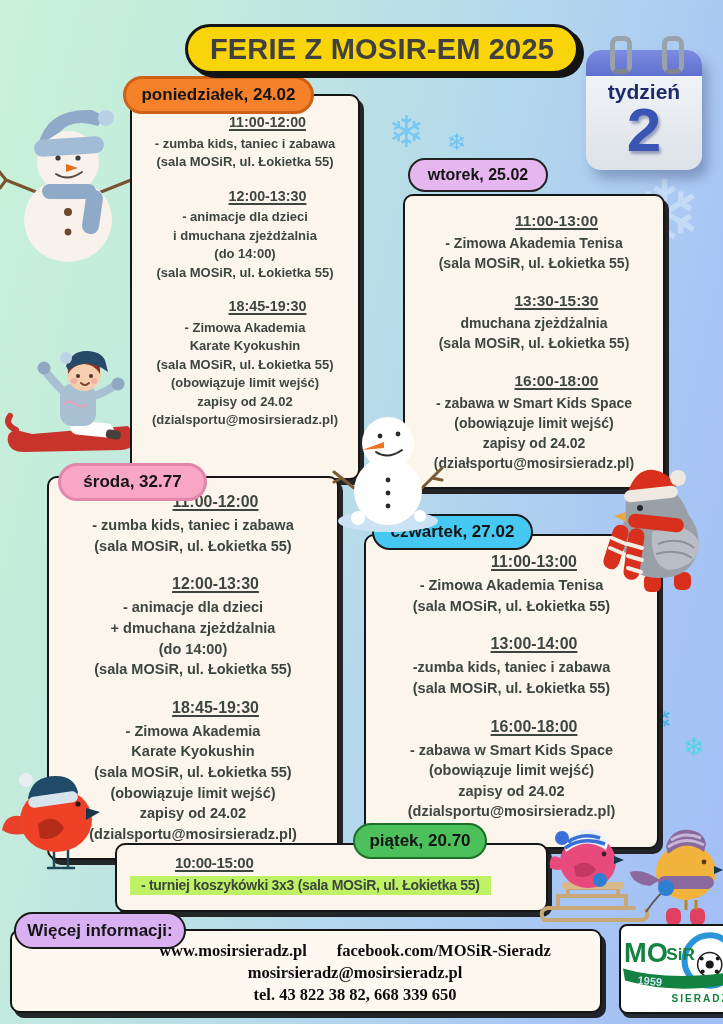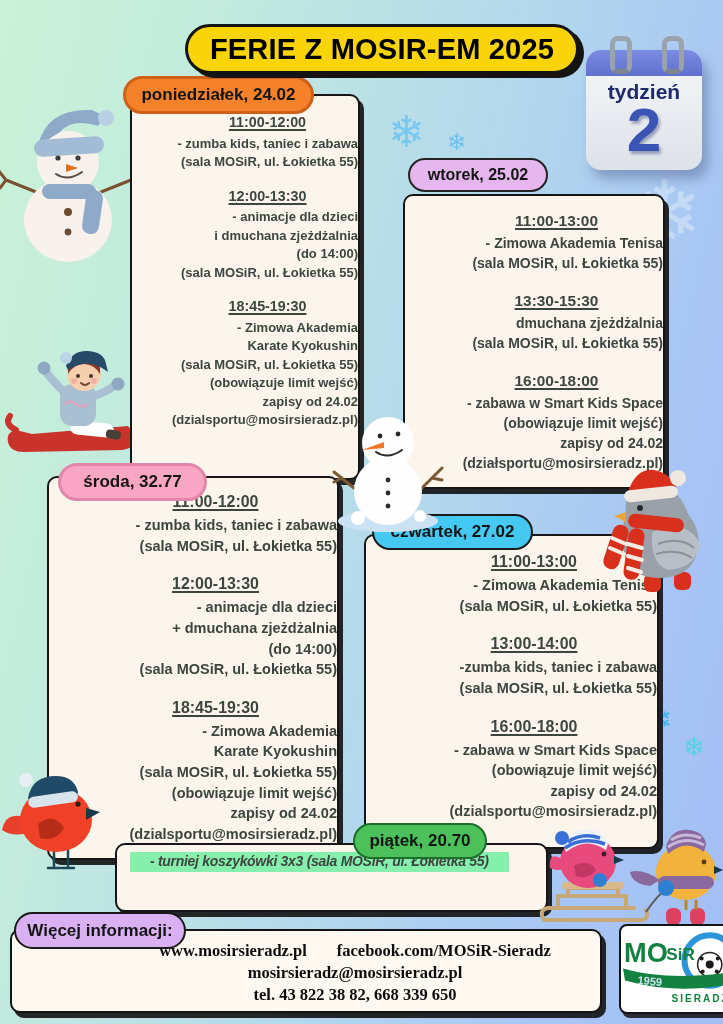--- a/index.html
+++ b/index.html
@@ -7,21 +7,21 @@
     position:relative;width:723px;height:1024px;overflow:hidden;
     font-family:"Liberation Sans",sans-serif;
     background:linear-gradient(103deg,#c9f2d8 0%,#c3ebdd 22%,#b4d8ec 55%,#a8c6f4 80%,#a2bef6 100%);
   }
   
   .title{
     position:absolute;left:185px;top:24px;width:388px;height:44px;
     background:#f8d408;border:3px solid #141414;border-radius:30px;
     box-shadow:5px 4px 0 #141414;
     display:flex;align-items:center;justify-content:center;
-    font-weight:800;font-size:29px;letter-spacing:.2px;color:#000000;z-index:8;
+    font-weight:800;font-size:29px;letter-spacing:.2px;color:#404040;z-index:8;
   }
   
   .calendar{position:absolute;left:586px;top:36px;width:132px;height:136px;z-index:7;}
   .cal-body{position:absolute;left:0;top:14px;width:116px;height:120px;
     background:linear-gradient(#f6f8fa,#dde2e8);border-radius:15px;
     box-shadow:6px 9px 12px rgba(30,40,90,.3);}
   .cal-band{position:absolute;left:0;top:14px;width:116px;height:26px;
     background:linear-gradient(#7c8ce2,#5f70cf);border-radius:15px 15px 0 0;}
   .ring{position:absolute;top:0;width:12px;height:28px;border:5px solid #9aa2ab;
     border-bottom-color:#7d858e;border-radius:8px;background:transparent;}
@@ -45,24 +45,24 @@
   .card.monday{left:130px;top:94px;width:226px;height:366px;font-size:13px;padding-top:16px;}
   .card.tuesday{left:403px;top:194px;width:258px;height:277px;font-size:14px;padding-top:14px;}
   .card.wednesday{left:47px;top:476px;width:288px;height:368px;font-size:14.5px;padding-top:12px;}
   .card.thursday{left:364px;top:534px;width:291px;height:297px;font-size:14.5px;padding-top:14px;}
   .card.friday{left:115px;top:843px;width:416px;height:58px;font-size:14px;text-align:left;
     padding:7px 0 0 13px;letter-spacing:-.3px;}
   .session{margin-bottom:16px;}
   .card.monday .session{margin-bottom:14px;}
   .session .time{font-weight:800;font-size:1.1em;text-decoration:underline;
     text-decoration-thickness:2px;text-underline-offset:2px;margin-bottom:2px;line-height:1.45;padding-left:45px;}
-  .session .line{font-weight:700;line-height:1.42;text-align:right;}
+  .session .line{font-weight:700;line-height:1.42;}
   .card.friday .session{margin:0;}
   .card.friday .time{font-size:15px;margin-bottom:2px;}
-  .card.friday .line{display:inline-block;background:#86efac;padding:0 20px;line-height:1.4;font-style:italic;}
+  .card.friday .line{display:inline-block;background:#bef264;padding:0 11px;line-height:1.4;}
   
   .footer-bar{position:absolute;left:10px;top:929px;width:588px;height:80px;background:#fdf8f0;
     border:2.5px solid #141414;border-radius:10px;box-shadow:4px 5px 0 rgba(18,18,18,.9);z-index:6;}
   .footer-text{position:absolute;left:120px;top:940px;width:470px;text-align:center;z-index:7;
     font-family:"Liberation Serif",serif;font-weight:700;font-size:16.5px;color:#0d0d0d;line-height:1.33;}
   .footer-text .gap{display:inline-block;width:30px;}
   .logo-box{position:absolute;left:585px;top:924px;width:130px;height:86px;background:#ffffff;
     border:2.5px solid #141414;border-radius:8px;box-shadow:3px 4px 0 rgba(18,18,18,.85);z-index:8;margin-left:34px;}
   
   .decor{position:absolute;pointer-events:none;}
@@ -297,21 +297,21 @@
           <div class="time">16:00-18:00</div>
           <div class="line">- zabawa w Smart Kids Space</div>
           <div class="line">(obowiązuje limit wejść)</div>
           <div class="line">zapisy od 24.02</div>
           <div class="line">(dzialsportu@mosirsieradz.pl)</div>
         </div>
       </div>
   </div>
   <div class="card friday">
     <div class="sessions">
-        <div class="session"><div class="line">- turniej koszykówki 3x3 (sala MOSiR, ul. Łokietka 55)</div></div>
+        <div class="session"><div class="time">10:00-15:00</div><div class="line">- turniej koszykówki 3x3 (sala MOSiR, ul. Łokietka 55)</div></div>
       </div>
   </div>
 
   <div class="badge info">Więcej informacji:</div>
   <div class="footer-bar"></div>
   <div class="footer-text">
     <div><span>www.mosirsieradz.pl</span><span class="gap"></span><span>facebook.com/MOSiR-Sieradz</span></div>
     <div>mosirsieradz@mosirsieradz.pl</div>
     <div>tel. 43 822 38 82, 668 339 650</div>
   </div>

